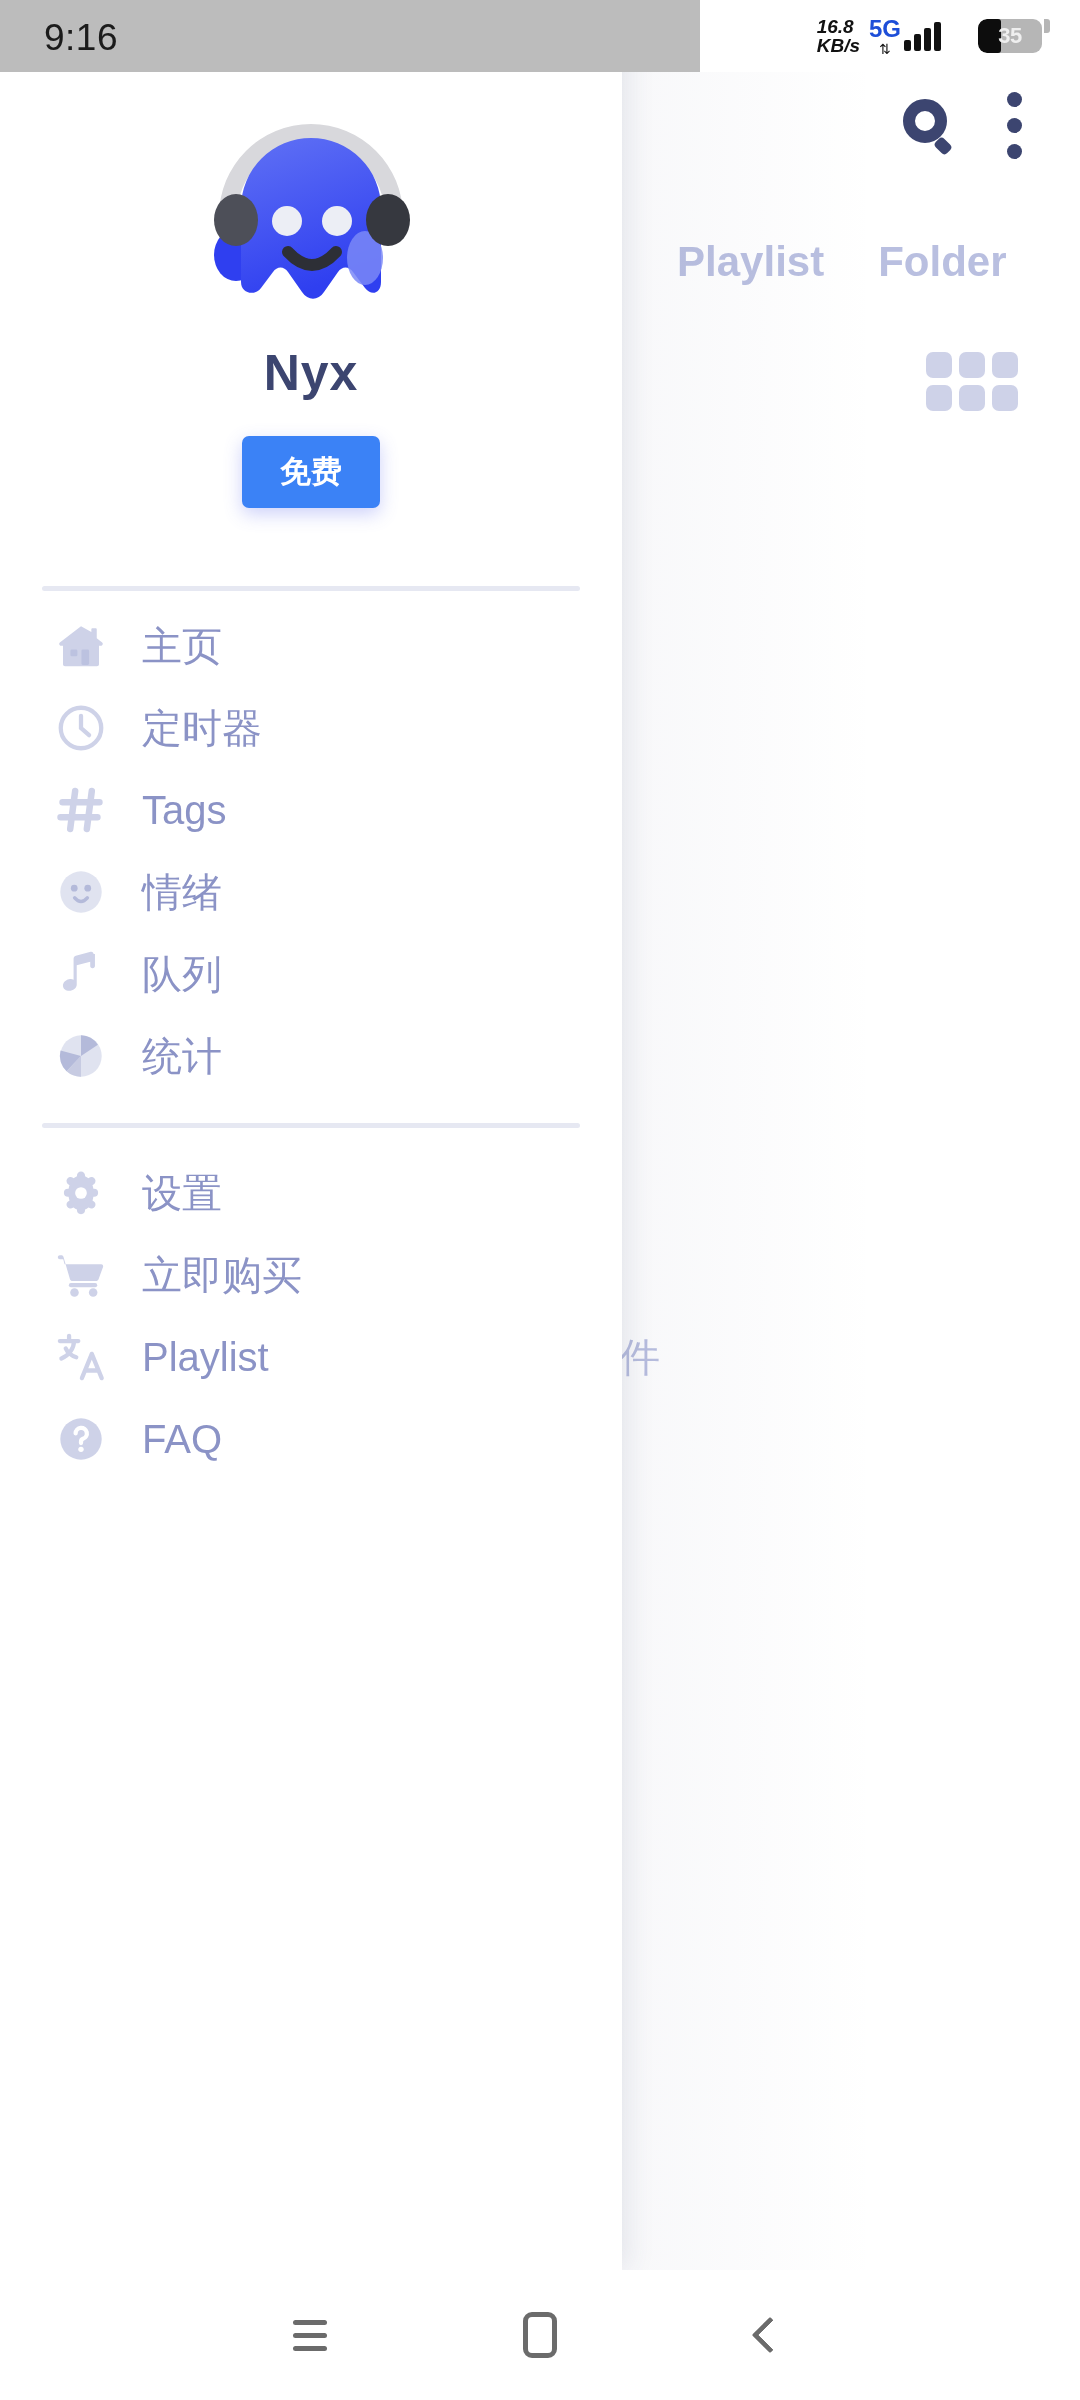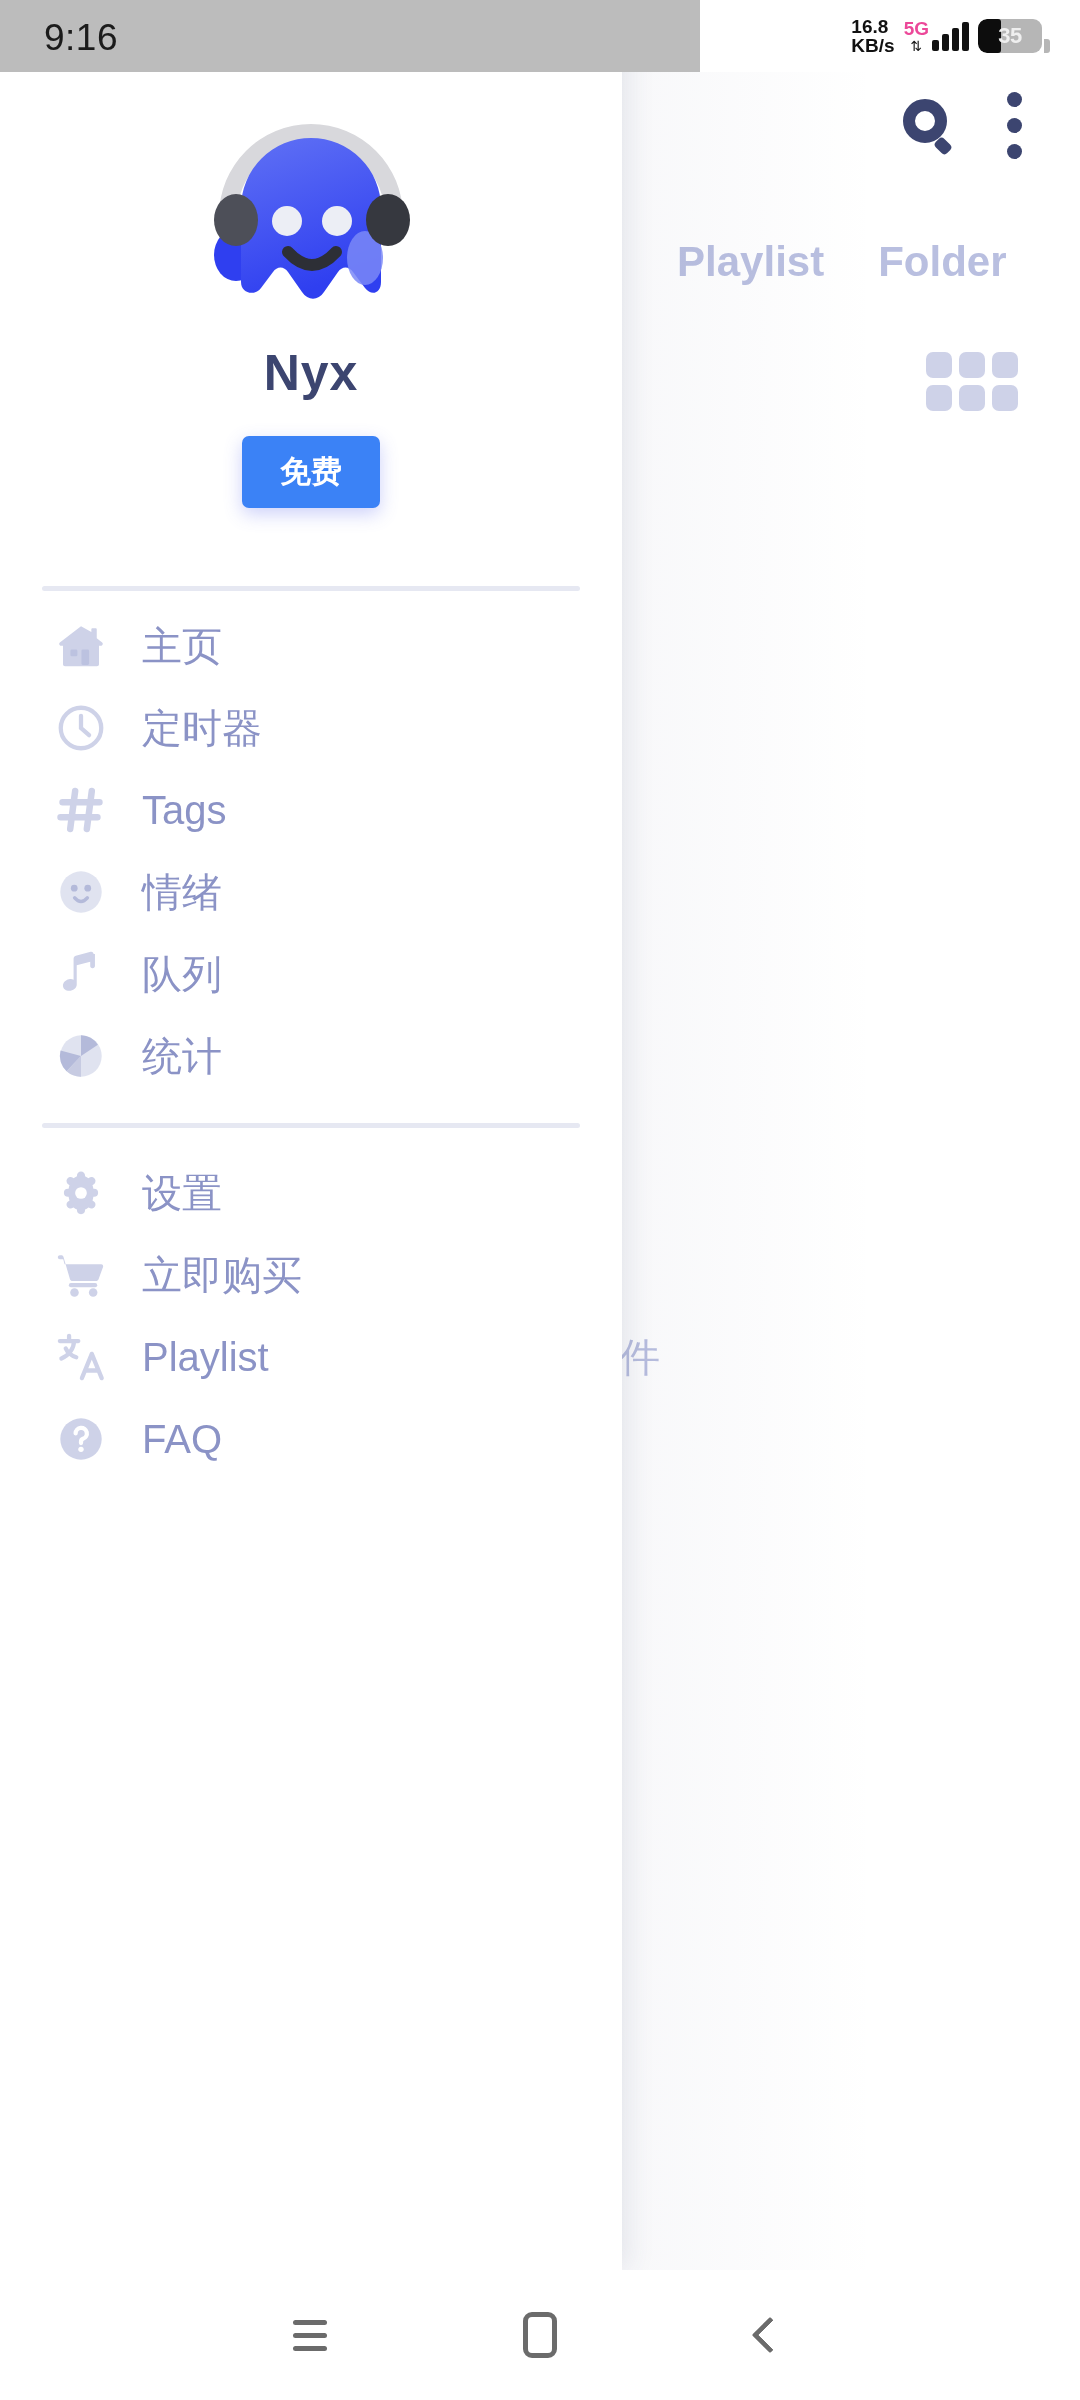--- a/index.html
+++ b/index.html
@@ -32,24 +32,24 @@
     display: flex; align-items: center;
     font-size: 37px; color: #1b1b1b; letter-spacing: .5px;
   }
   #status-right {
     position: absolute; right: 30px; top: 0; height: 72px;
     display: flex; align-items: center; gap: 9px;
   }
   .net-speed {
     display: flex; flex-direction: column;
     align-items: flex-start; justify-content: flex-start;
-    line-height: 1.02; font-size: 19px; font-weight: bold; color: #111;
+    line-height: 1.02; font-size: 19px; font-weight: bold; color: #111; font-style: italic;
   }
   .g5-wrap { display:flex; flex-direction:column; align-items:center; justify-content:center; }
-  .g5 { font-size: 19px; font-weight: bold; color: #ec4899; line-height: 1; }
+  .g5 { font-size: 24px; font-weight: bold; color: #1d4ed8; line-height: 1; }
   .arrows { font-size: 14px; color: #111; line-height: 1; margin-top: 1px; }
   .bars { display: flex; align-items: flex-end; gap: 3px; height: 30px; margin-left:-6px;}
   .bars i { display:block; width: 7px; background: #111; border-radius: 2px; }
   .bars i:nth-child(1){height:11px} .bars i:nth-child(2){height:17px}
   .bars i:nth-child(3){height:23px} .bars i:nth-child(4){height:29px}
   .battery {
     position: relative; width: 64px; height: 34px;
     border-radius: 9px; background: #b6b6b6; overflow: hidden;
     display:flex; align-items:center;
   }
@@ -397,21 +397,21 @@
       <div class="g5-wrap">
         <span class="g5">5G</span>
         <span class="arrows">⇅</span>
       </div>
       <div class="bars">
         <i></i>
           <i></i>
           <i></i>
           <i></i>
       </div>
-      <div style="display:flex;align-items:flex-end;">
+      <div style="display:flex;align-items:flex-start;margin-left:28px;">
         <div class="battery">
           <div class="fill"></div>
           <div class="lvl">35</div>
         </div>
         <div class="battery-tip"></div>
       </div>
     </div>
   </div>
 
   <div id="navbar">

